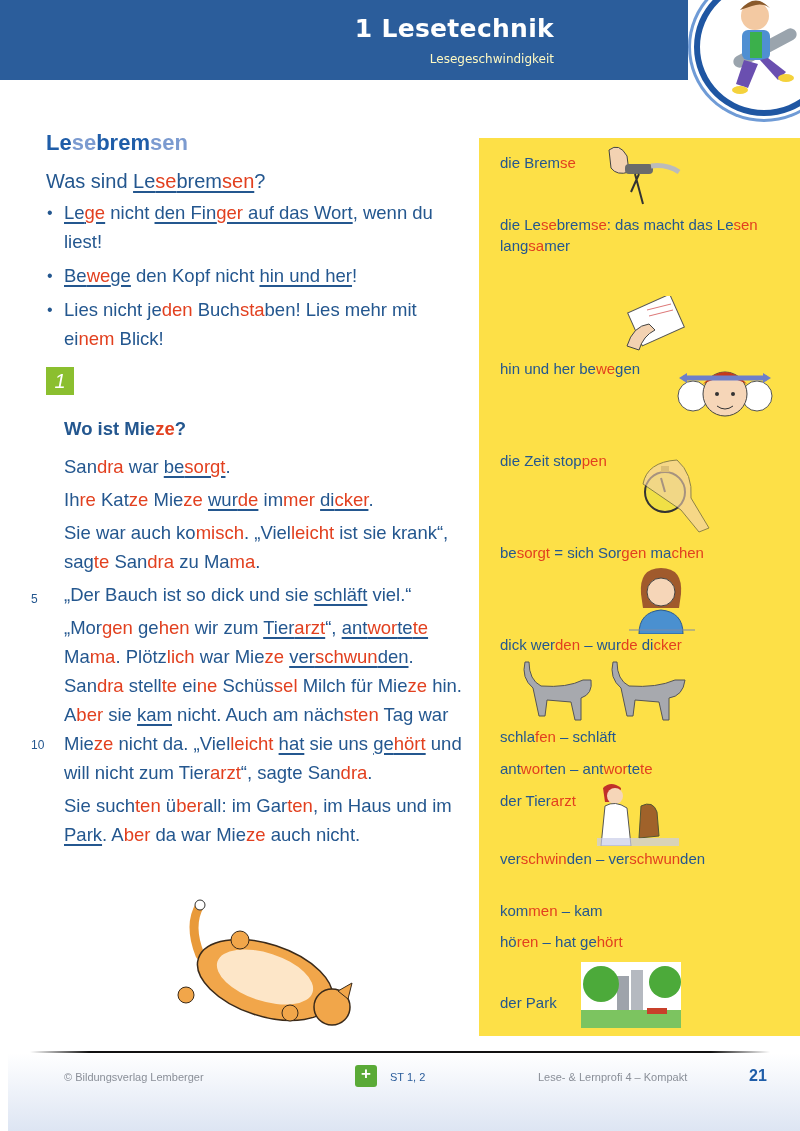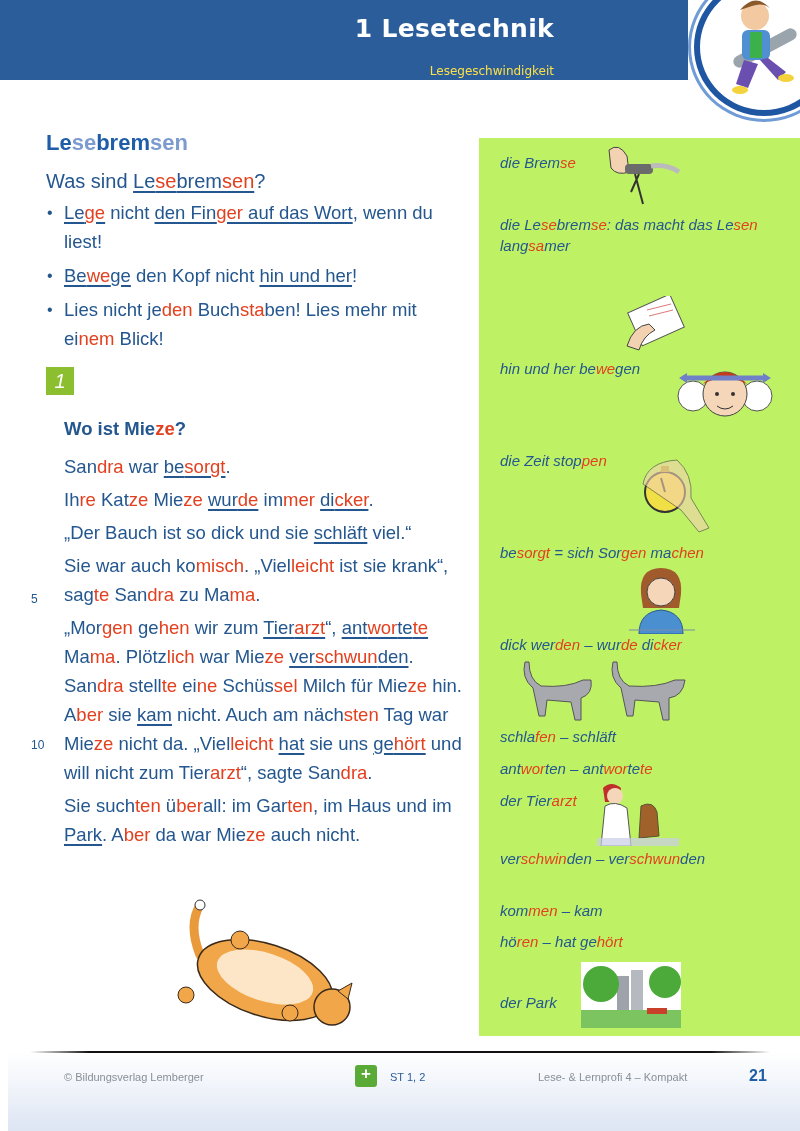--- a/index.html
+++ b/index.html
@@ -1,21 +1,21 @@
 <!DOCTYPE html>
 <html><head>
 <meta charset="utf-8">
 <style>
   * { box-sizing: border-box; margin: 0; padding: 0; }
   html, body { width: 800px; height: 1131px; background: #ffffff; overflow: hidden; }
   body { position: relative; font-family: "Liberation Sans", "DejaVu Sans", sans-serif; color: #24578f; }
 
   .header { position: absolute; left: 0; top: 0; width: 688px; height: 80px; background: #2b5d9b; }
   .header-title { position: absolute; right: 134px; top: 14px; color: #ffffff; font-size: 25px; font-weight: bold; letter-spacing: 0.3px; font-family: "DejaVu Sans", sans-serif; }
-  .header-sub { position: absolute; right: 134px; top: 52px; color: #fde047; font-size: 12px; font-family: "DejaVu Sans", sans-serif; margin-top: 12px; }
+  .header-sub { position: absolute; right: 134px; top: 52px; color: #fef9c3; font-size: 12px; font-family: "DejaVu Sans", sans-serif; }
   .mascot-ring { position: absolute; left: 694px; top: -22px; width: 140px; height: 138px; border-radius: 50%; background: #ffffff; border: 6px solid #1f56a2; box-shadow: 0 0 0 3px #ffffff, 0 0 0 6px #6f9bd6; overflow: hidden; }
 
   .r { color: #e2401f; }
   .l { color: #7c9bd0; }
   .u { text-decoration: underline; text-decoration-color: #24578f; text-underline-offset: 3px; text-decoration-thickness: 1.5px; }
 
   .section-title { position: absolute; left: 46px; top: 130px; font-size: 22px; font-weight: bold; color: #1f5da8; }
   .para { position: absolute; left: 46px; font-size: 20px; line-height: 29px; color: #24578f; }
   .bullets { position: absolute; left: 46px; top: 198px; width: 420px; list-style: none; font-size: 18.5px; line-height: 29px; }
   .bullets li { position: relative; padding-left: 18px; margin-bottom: 5px; }
@@ -25,21 +25,21 @@
   .task-num { width: 28px; height: 28px; background: #8bbf2f; color: #fff; font-style: italic; font-size: 20px; display: flex; align-items: center; justify-content: center; margin-right: 9px; }
   .task-title { font-size: 20.5px; font-weight: bold; color: #1f5da8; }
 
   .story-title { position: absolute; left: 64px; top: 418px; font-size: 18.5px; font-weight: bold; color: #24578f; }
   .story { position: absolute; left: 64px; top: 452px; width: 405px; font-size: 18.5px; line-height: 29px; }
   .story p { margin-bottom: 4px; }
   .line-num { position: absolute; left: 31px; font-size: 12px; color: #24578f; }
 
   .cat { position: absolute; left: 170px; top: 895px; width: 200px; height: 140px; }
 
-  .glossary { position: absolute; left: 479px; top: 138px; width: 321px; height: 898px; background: #bef264; font-style: italic; }
+  .glossary { position: absolute; left: 479px; top: 138px; width: 321px; height: 898px; background: #fde047; }
   .g-item { position: absolute; left: 21px; font-size: 15px; line-height: 21px; color: #24578f; }
   .pic { position: absolute; }
 
   .footer-rule { position: absolute; left: 30px; top: 1051px; width: 740px; height: 2px; background: linear-gradient(to right, rgba(0,0,0,0), #111 8%, #111 92%, rgba(0,0,0,0)); }
   .footer { position: absolute; left: 8px; top: 1053px; width: 800px; height: 78px; background: linear-gradient(#ffffff, #dde5f3); }
   .f-copy { position: absolute; left: 56px; top: 18px; font-size: 11px; color: #8a8f98; }
   .f-badge { position: absolute; left: 347px; top: 12px; width: 22px; height: 22px; border-radius: 3px; background: #5aaa37; color: #fff; font-weight: bold; font-size: 17px; line-height: 18px; text-align: center; }
   .f-st { position: absolute; left: 382px; top: 18px; font-size: 11px; color: #2b5d9b; }
   .f-book { position: absolute; left: 530px; top: 18px; font-size: 11px; color: #8a8f98; }
   .f-page { position: absolute; left: 741px; top: 14px; font-size: 16px; font-weight: bold; color: #1f5da8; }
@@ -79,22 +79,22 @@
 
 <div class="task">
   <div class="task-num">1</div>
 </div>
 
 <div class="story-title"><span>Wo ist Mie</span><span class="r">ze</span><span>?</span></div>
 
 <div class="story">
   <p><span>San</span><span class="r">dra</span><span> war </span><span class="u">be</span><span class="r u">sorgt</span><span>.</span></p>
   <p><span>Ih</span><span class="r">re</span><span> Kat</span><span class="r">ze</span><span> Mie</span><span class="r">ze</span><span> </span><span class="u">wur</span><span class="r u">de</span><span> im</span><span class="r">mer</span><span> </span><span class="u">di</span><span class="r u">cker</span><span>.</span></p>
+  <p><span>Sie war auch ko</span><span class="r">misch</span><span>. „Viel</span><span class="r">leicht</span><span> ist sie krank“, sag</span><span class="r">te</span><span> San</span><span class="r">dra</span><span> zu Ma</span><span class="r">ma</span><span>.</span></p>
   <p><span>„Der Bauch ist so dick und sie </span><span class="u">schläft</span><span> viel.“</span></p>
-  <p><span>Sie war auch ko</span><span class="r">misch</span><span>. „Viel</span><span class="r">leicht</span><span> ist sie krank“, sag</span><span class="r">te</span><span> San</span><span class="r">dra</span><span> zu Ma</span><span class="r">ma</span><span>.</span></p>
   <p><span>„Mor</span><span class="r">gen</span><span> ge</span><span class="r">hen</span><span> wir zum </span><span class="u">Tier</span><span class="r u">arzt</span><span>“, </span><span class="u">ant</span><span class="r u">wor</span><span class="u">te</span><span class="r u">te</span><span> Ma</span><span class="r">ma</span><span>. Plötz</span><span class="r">lich</span><span> war Mie</span><span class="r">ze</span><span> </span><span class="u">ver</span><span class="r u">schwun</span><span class="u">den</span><span>. San</span><span class="r">dra</span><span> stell</span><span class="r">te</span><span> ei</span><span class="r">ne</span><span> Schüs</span><span class="r">sel</span><span> Milch für Mie</span><span class="r">ze</span><span> hin. A</span><span class="r">ber</span><span> sie </span><span class="u">kam</span><span> nicht. Auch am näch</span><span class="r">sten</span><span> Tag war Mie</span><span class="r">ze</span><span> nicht da. „Viel</span><span class="r">leicht</span><span> </span><span class="u">hat</span><span> sie uns </span><span class="u">ge</span><span class="r u">hört</span><span> und will nicht zum Tier</span><span class="r">arzt</span><span>“, sagte San</span><span class="r">dra</span><span>.</span></p>
   <p><span>Sie such</span><span class="r">ten</span><span> ü</span><span class="r">ber</span><span>all: im Gar</span><span class="r">ten</span><span>, im Haus und im </span><span class="u">Park</span><span>. A</span><span class="r">ber</span><span> da war Mie</span><span class="r">ze</span><span> auch nicht.</span></p>
 </div>
 <div class="line-num" style="top:592px;">5</div>
 <div class="line-num" style="top:738px;">10</div>
 
 <div class="cat">
   <svg width="200" height="140" viewBox="0 0 200 140">
     <path d="M30 10 Q18 30 30 60" stroke="#e99a3a" stroke-width="9" fill="none" stroke-linecap="round"></path>
     <circle cx="30" cy="10" r="5" fill="#fff" stroke="#333" stroke-width="1"></circle>

